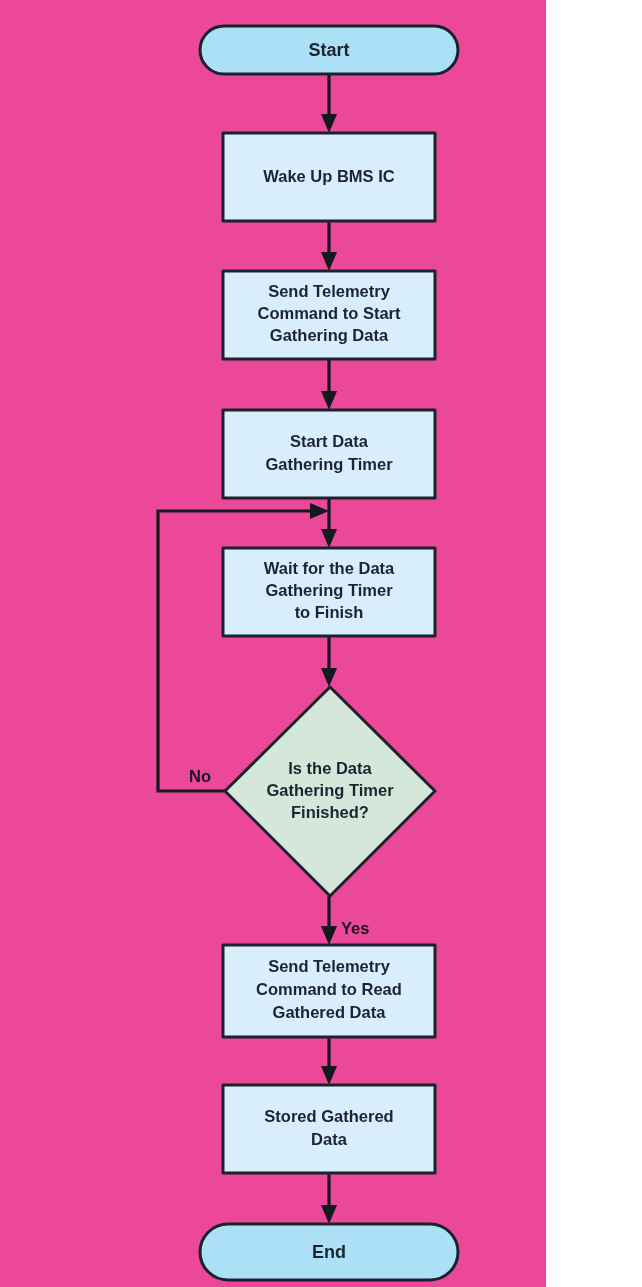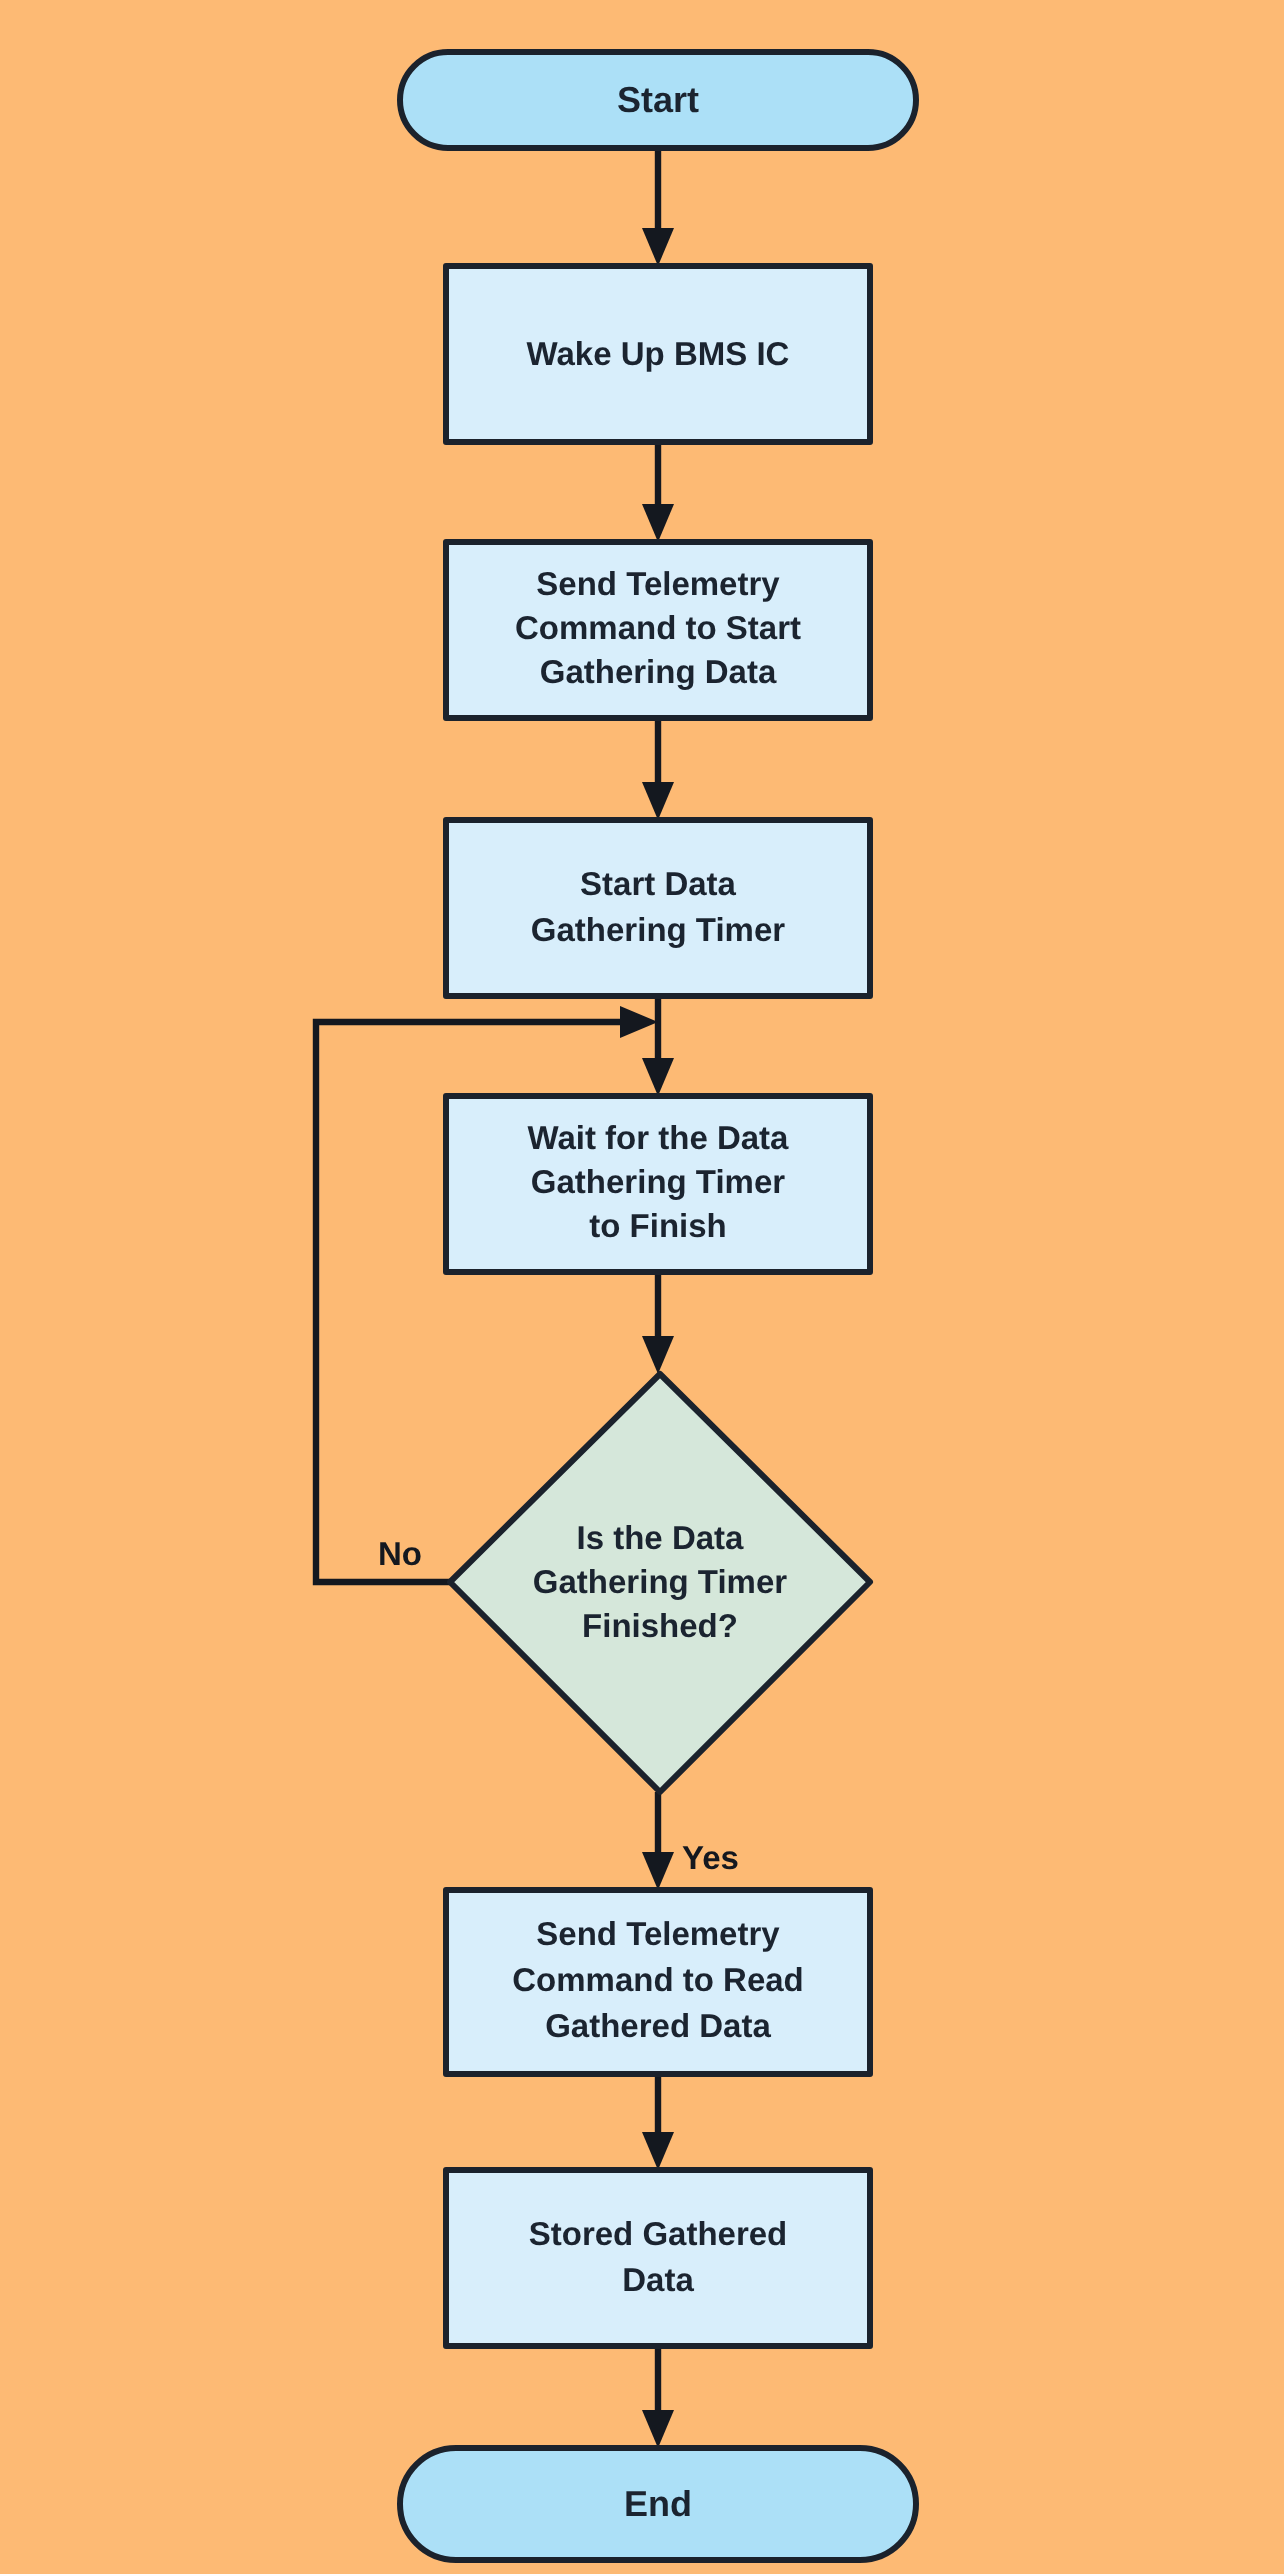--- a/index.html
+++ b/index.html
@@ -2,23 +2,23 @@
 <html><head>
 <meta charset="utf-8">
 <style>
   html, body {
     margin: 0;
     padding: 0;
     background: #ffffff;
   }
   #flowchart-root {
     position: relative;
-    width: 642px;
+    width: 546px;
     height: 1287px;
-    background: #fdba74;
+    background: #ec4899;
     font-family: "Liberation Sans", sans-serif;
     overflow: hidden;
   }
   #flow-svg {
     position: absolute;
     inset: 0;
     width: 642px;
     height: 1287px;
     display: block;
   }

